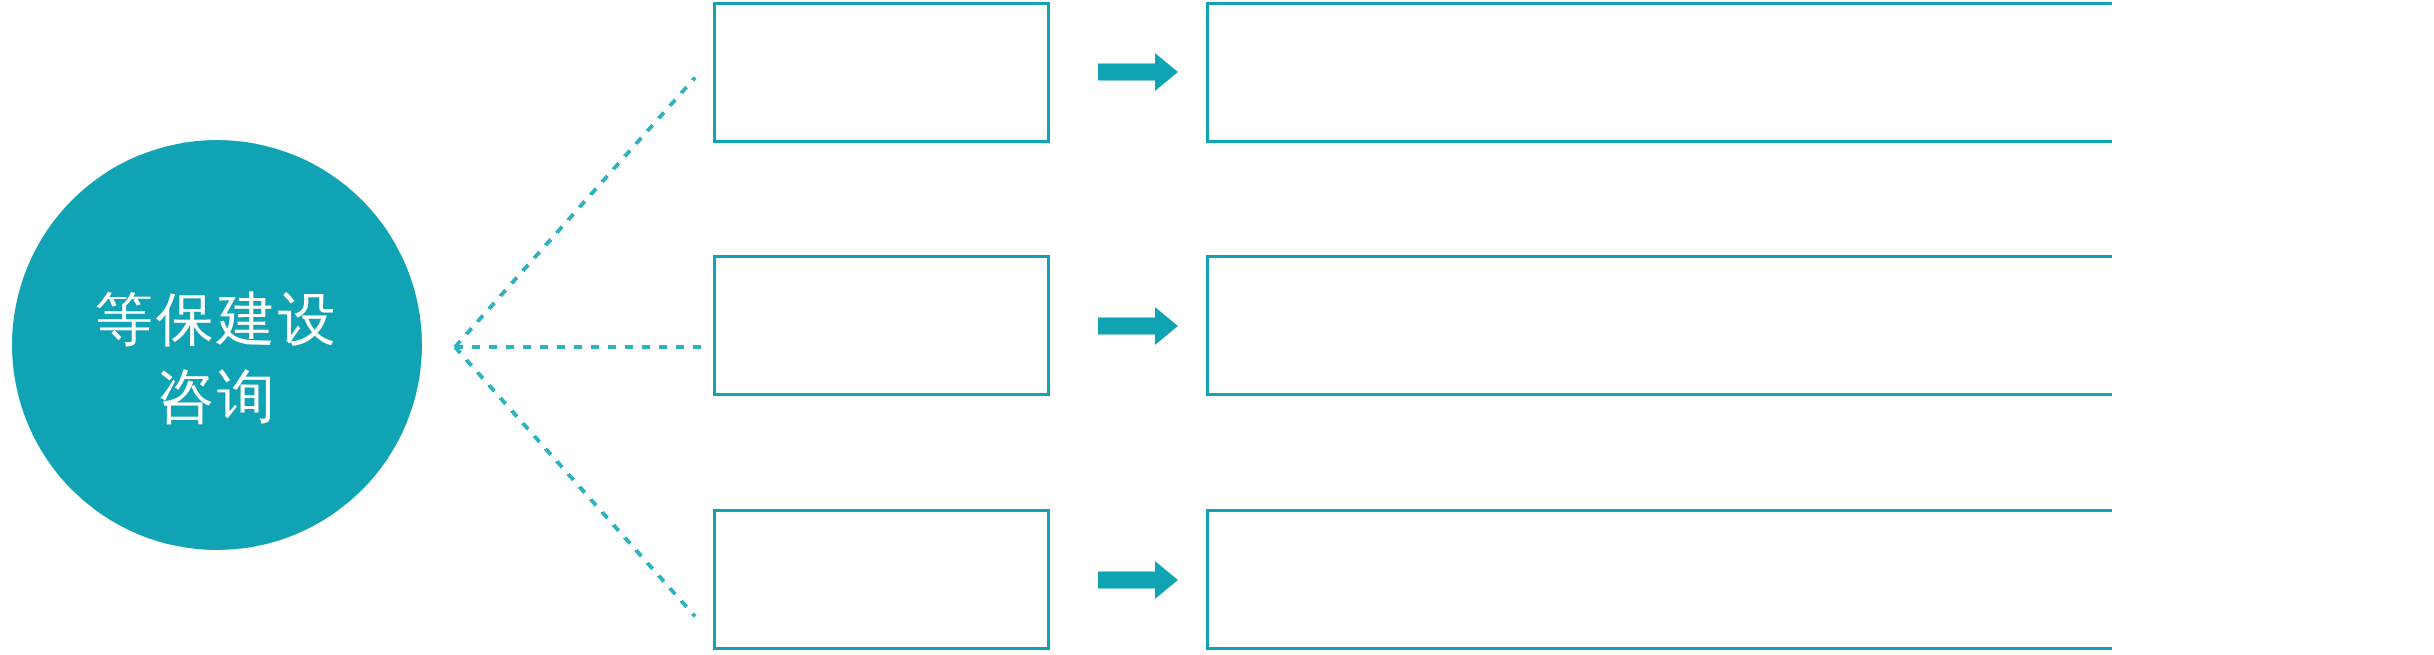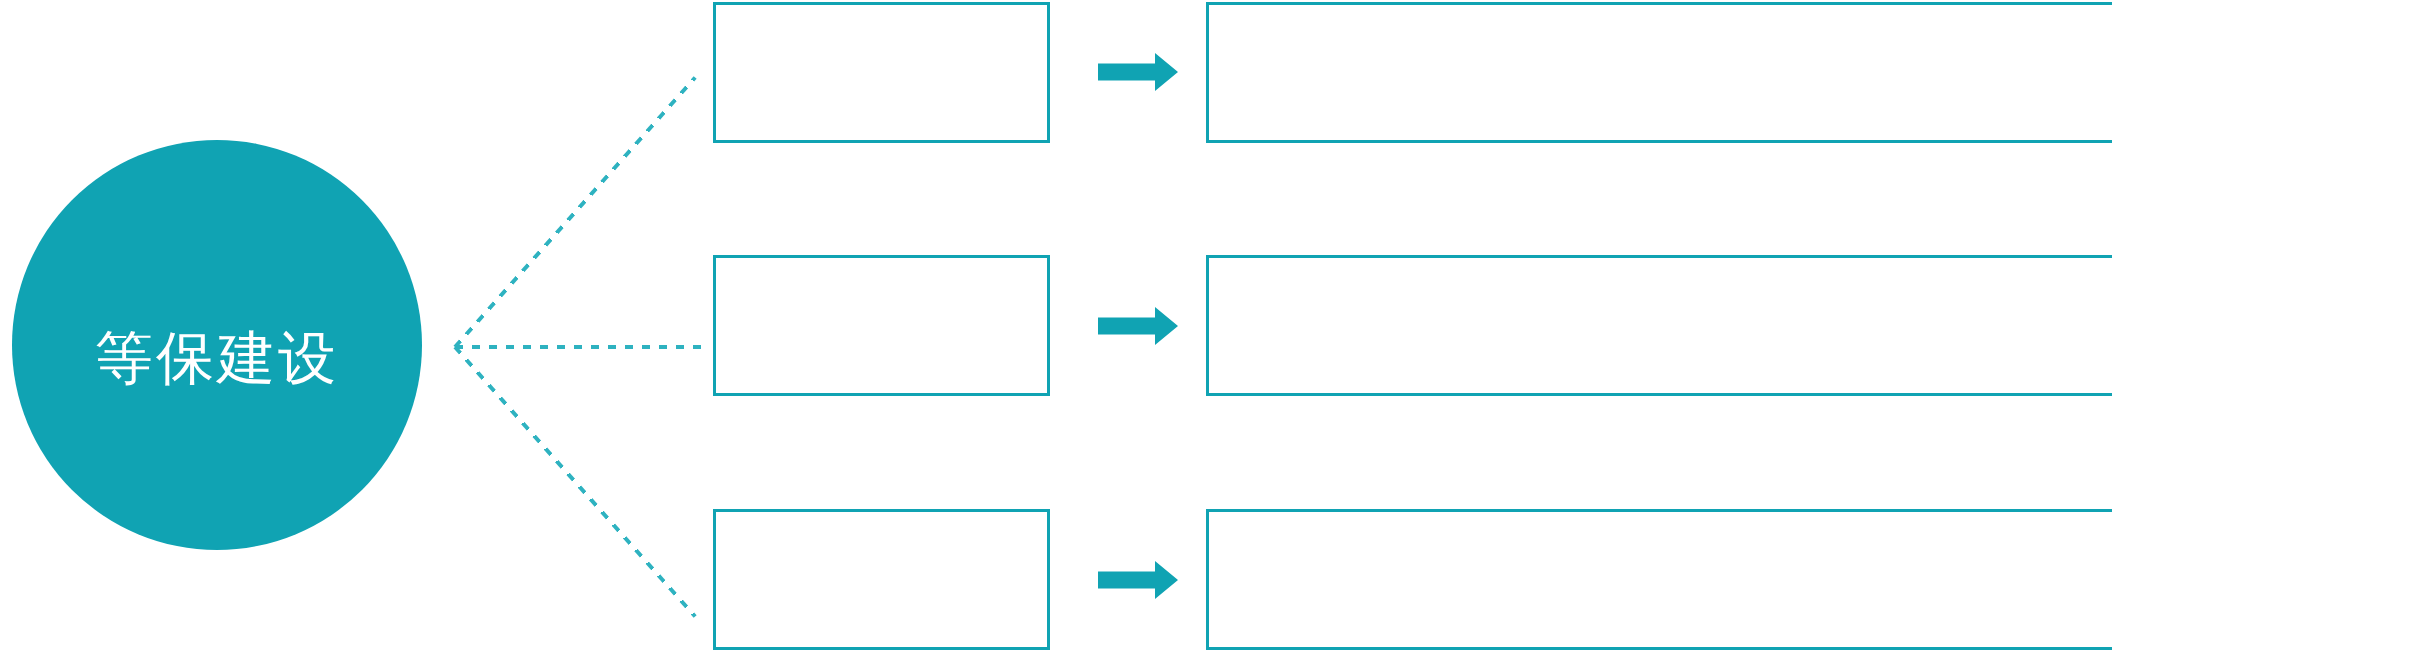--- a/index.html
+++ b/index.html
@@ -74,21 +74,21 @@
   .arrow.row2 { top: 306px; }
   .arrow.row3 { top: 560px; }
   .arrow svg { display: block; width: 100%; height: 100%; }
 </style>
 </head>
 <body>
 
 <div class="canvas">
 
   <div class="circle">
-    <div class="circle-text"><span>等保建设</span><br></div>
+    <div class="circle-text"><span>等保建设</span><br><span>咨询</span></div>
   </div>
 
   <div class="connector top"></div>
   <div class="connector middle"></div>
   <div class="connector bottom"></div>
 
   <div class="box small-box row1">
     <span></span>
   </div>
   <div class="arrow row1">

